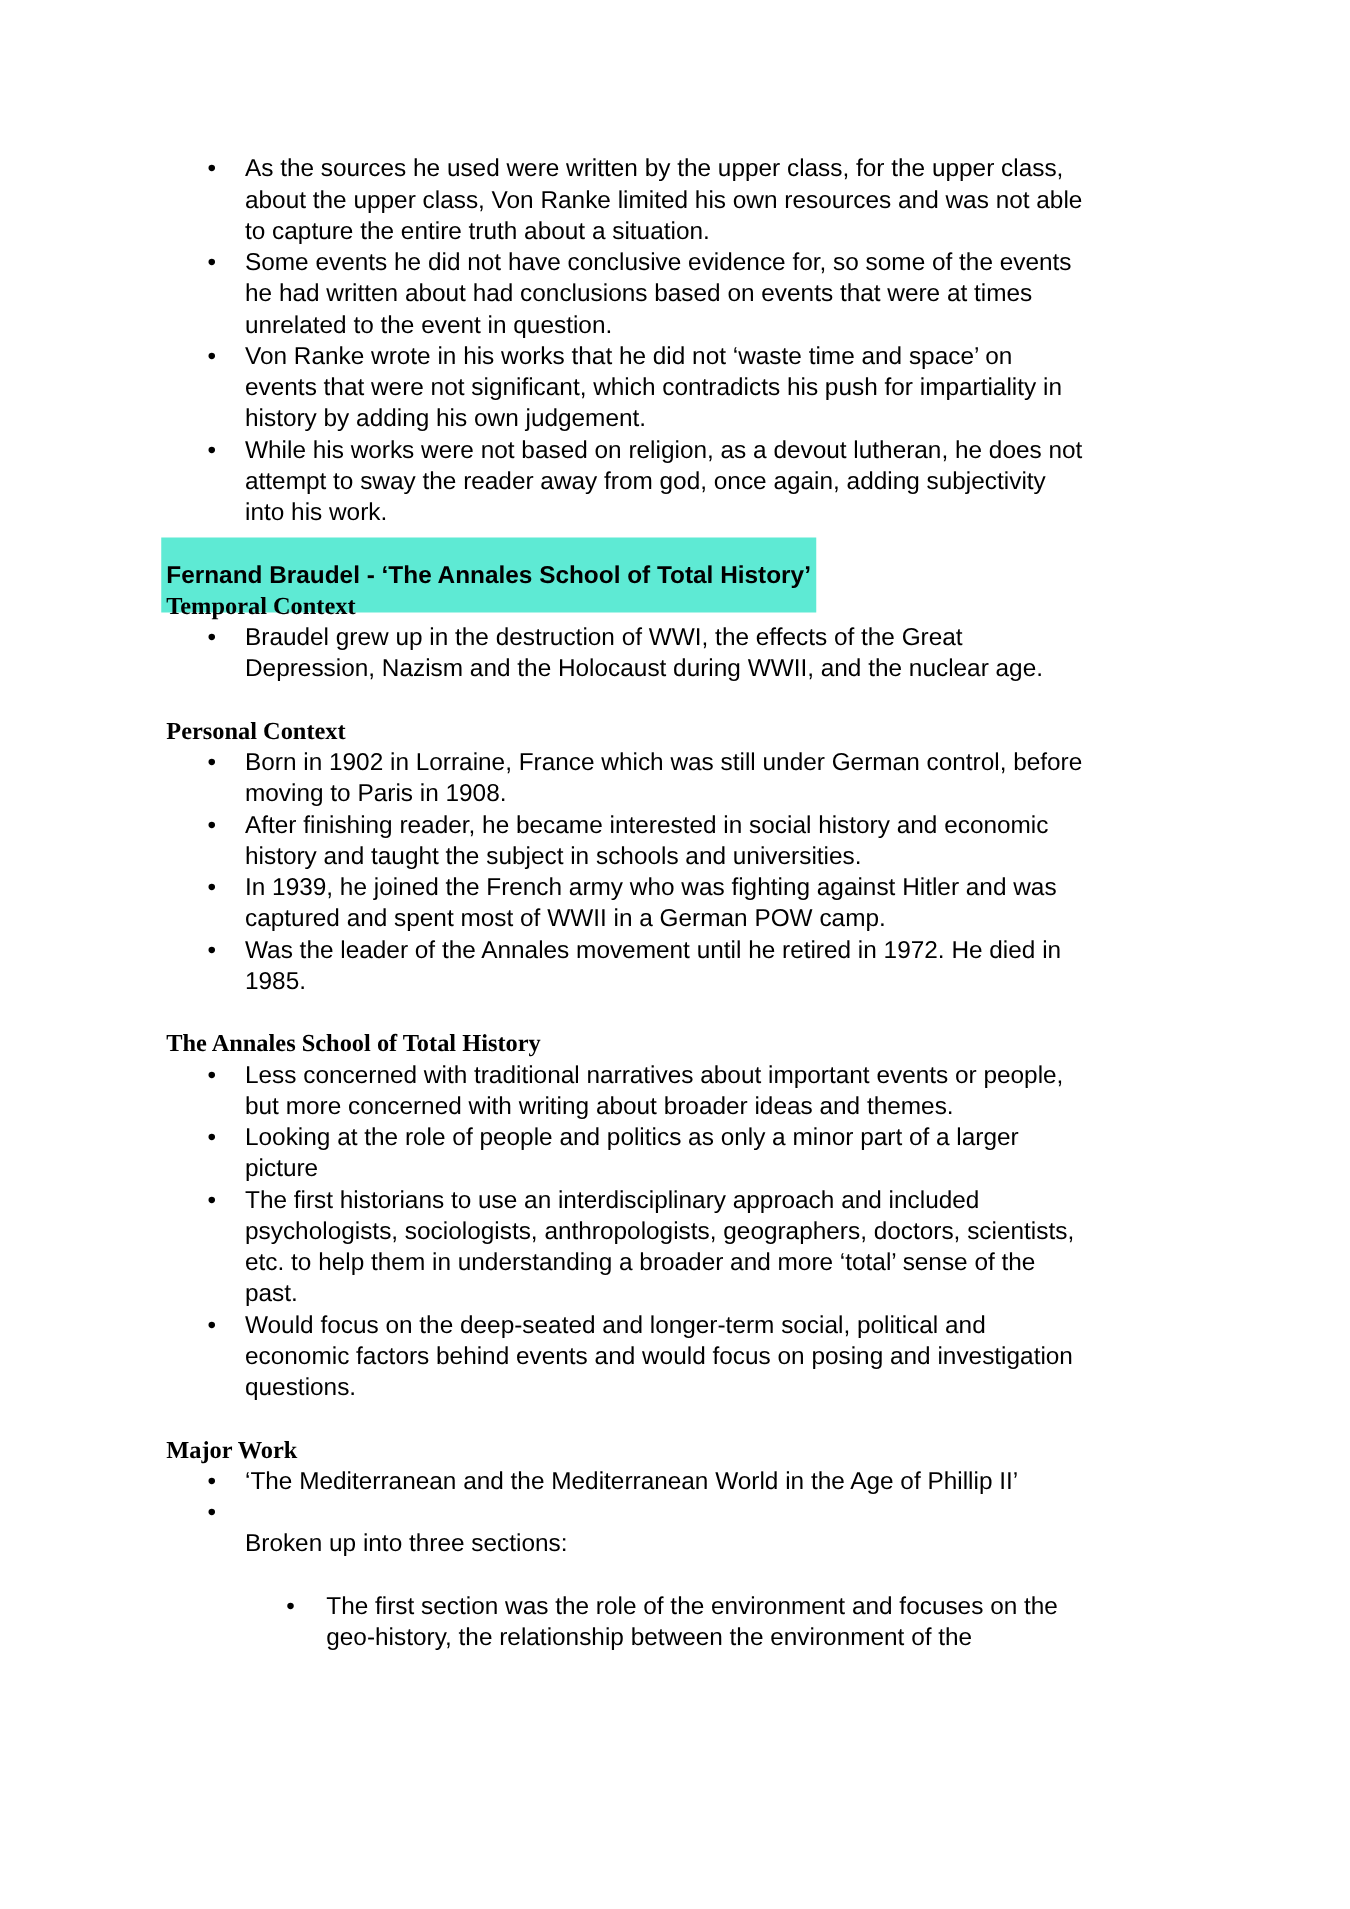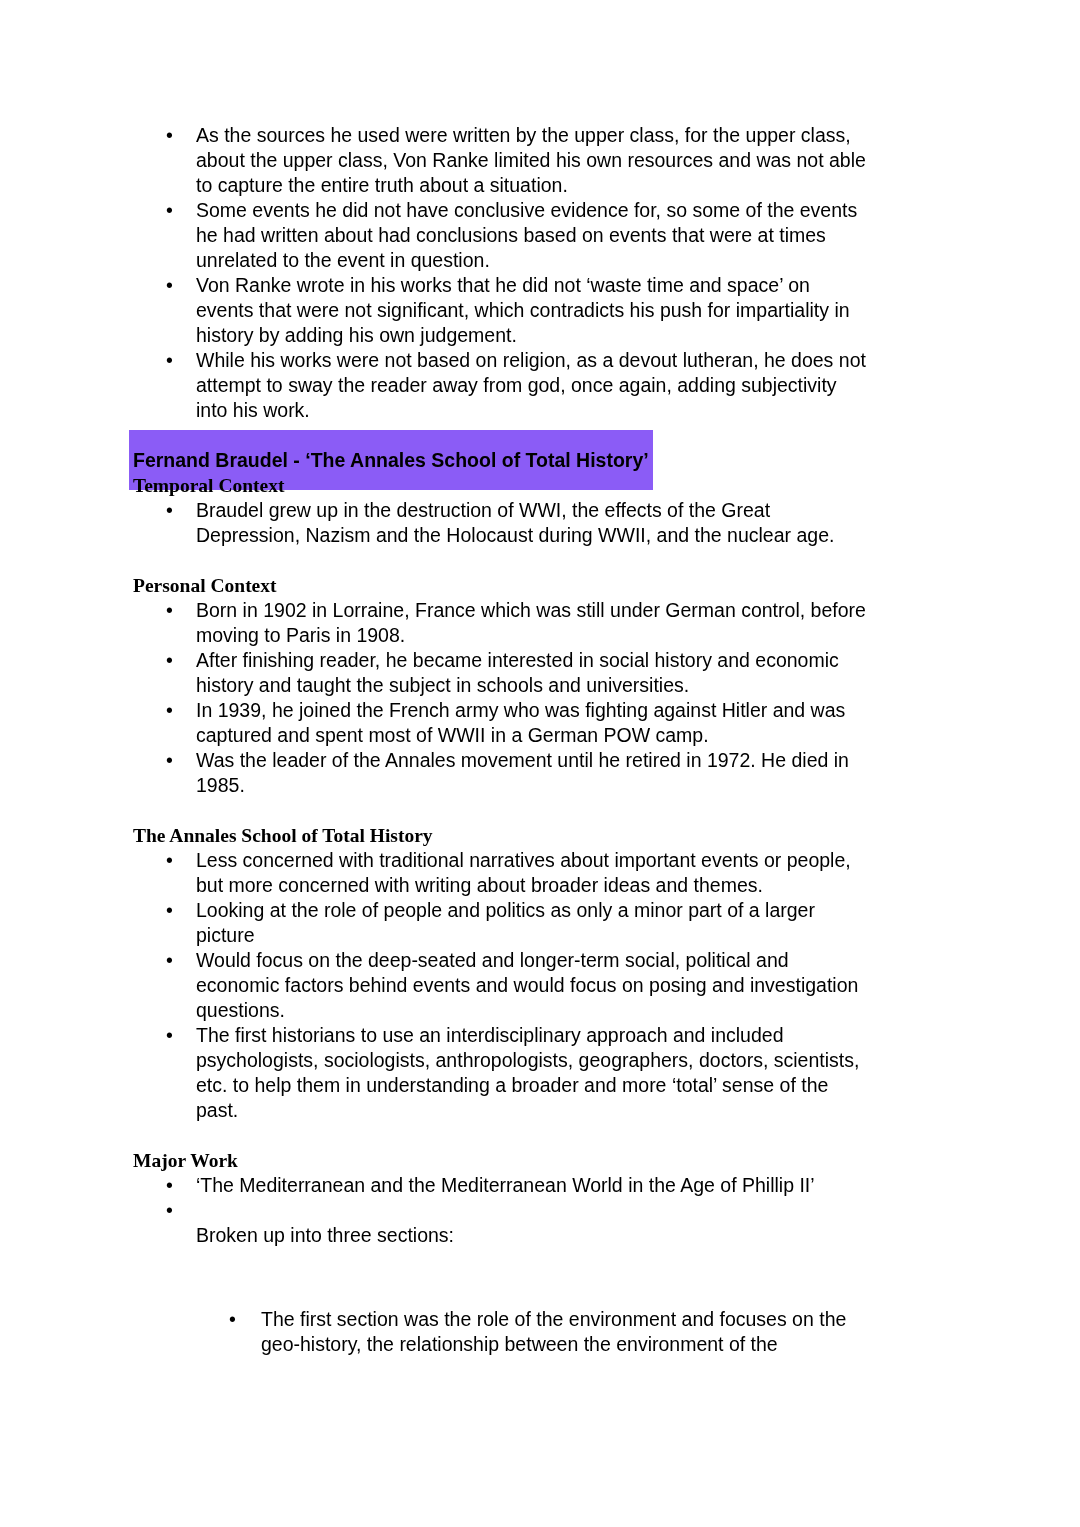--- a/index.html
+++ b/index.html
@@ -41,21 +41,20 @@
   }
   ul.bullets-l2 {
     list-style: none;
     margin: 0;
     padding: 0;
   }
   ul.bullets-l2 > li {
     position: relative;
     padding-left: 65px; 
     white-space: pre-line;
-    margin-top: 34px;
   }
   ul.bullets-l2 > li::before {
     content: "\2022";
     position: absolute;
     left: 33px; 
     top: 0;
   }
   .subheading {
     font-weight: bold;
     margin: 0;
@@ -63,21 +62,21 @@
     line-height: 25px;
     font-family: Liberation Serif, serif;
   }
   .section-title {
     font-weight: bold;
     margin: 0;
     font-size: 19.5px;
     line-height: 25px;
   }
   .highlight {
-    background-color: #8b5cf6;
+    background-color: #5eead4;
     padding: 19px 4px;
     margin-left: -4px;
   }
   .spacer {
     height: 25px;
   }
 </style>
 </head>
 <body>
 
@@ -125,27 +124,27 @@
   </ul>
 
   <div class="spacer"></div>
 
   <div class="subheading">The Annales School of Total History</div>
   <ul class="bullets">
     <li>Less concerned with traditional narratives about important events or people,
 but more concerned with writing about broader ideas and themes.</li>
     <li>Looking at the role of people and politics as only a minor part of a larger
 picture</li>
-    <li>Would focus on the deep-seated and longer-term social, political and
-economic factors behind events and would focus on posing and investigation
-questions.</li>
     <li>The first historians to use an interdisciplinary approach and included
 psychologists, sociologists, anthropologists, geographers, doctors, scientists,
 etc. to help them in understanding a broader and more ‘total’ sense of the
 past.</li>
+    <li>Would focus on the deep-seated and longer-term social, political and
+economic factors behind events and would focus on posing and investigation
+questions.</li>
   </ul>
 
   <div class="spacer"></div>
 
   <div class="subheading">Major Work</div>
   <ul class="bullets">
     <li>‘The Mediterranean and the Mediterranean World in the Age of Phillip II’</li>
     <li>
       <span>Broken up into three sections:</span>
       <ul class="bullets-l2">

